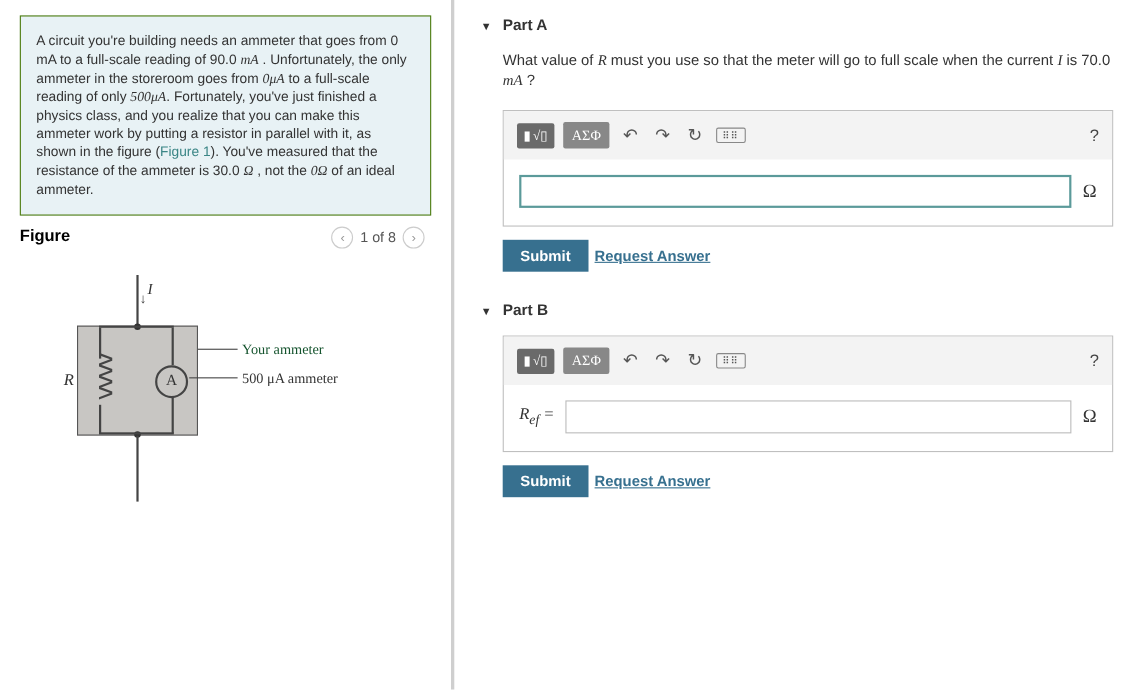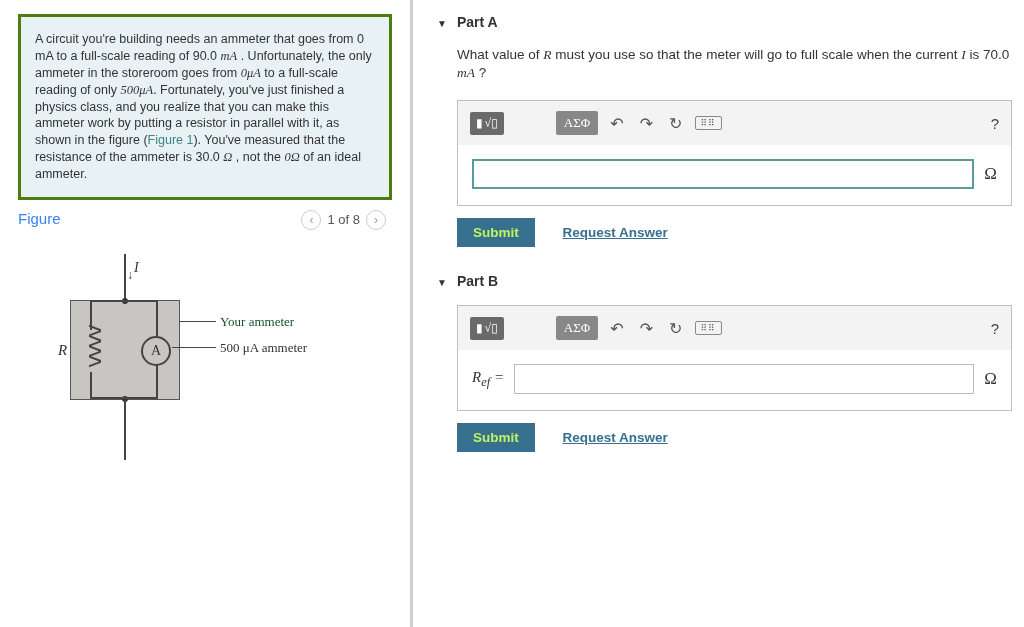--- a/index.html
+++ b/index.html
@@ -10,34 +10,34 @@
     height: 627px;
     overflow: hidden;
     display: flex;
   }
   .left-col {
     width: 404px;
     padding: 14px 0 0 0;
   }
   .problem-box {
     background: #e8f2f5;
-    border: 3px solid #4d7c0f;
+    border: 1px solid #4d7c0f;
     margin: 0 12px 0 18px;
     padding: 14px 16px 14px 14px;
     font-size: 12.5px;
     line-height: 1.35;
     color: #333;
   }
   .problem-box .mathvar { font-family: "Times New Roman", serif; font-style: italic; }
   .problem-box .link { color: #3b8686; }
   .figure-section { margin: 10px 18px 0 18px; }
   .figure-title {
-    font-weight: normal;
+    font-weight: bold;
     font-size: 15px;
-    color: #3b82f6;
+    color: #000000;
   }
   .fig-nav { float: right; color: #555; font-size: 13px; display: flex; align-items: center; gap: 6px; }
   .fig-nav .navbtn {
     display: inline-flex; align-items: center; justify-content: center;
     width: 20px; height: 20px; border: 1px solid #ccc; border-radius: 50%;
     color: #999; font-size: 12px; background: #fff;
   }
   .figure-img {
     margin-top: 24px;
     position: relative;
@@ -136,21 +136,20 @@
     align-items: center;
     font-size: 12px;
   }
   .btn-greek {
     background: #888;
     color: #fff;
     padding: 4px 8px;
     border-radius: 2px;
     font-family: "Times New Roman", serif;
     font-size: 13px;
-    margin-left: 44px;
   }
   .tb-icon {
     color: #555;
     font-size: 16px;
     padding: 0 4px;
   }
   .tb-help {
     margin-left: auto;
     color: #444;
     font-size: 15px;
@@ -168,26 +167,26 @@
     border: 2px solid #5b9a9a;
     background: #fff;
     padding: 0 6px;
     font-size: 14px;
   }
   .answer-input.plain { border: 1px solid #bbb; }
   .unit { font-family: "Times New Roman", serif; font-size: 17px; color: #333; }
   .action-row { margin-bottom: 26px; }
   .submit-btn {
     background: #37708f;
-    color: #bef264;
+    color: #ffffff;
     border: none;
     padding: 7px 16px;
     font-size: 13.5px;
     font-weight: bold;
-    margin-right: 24px;
+    margin-right: 2px;
   }
   .req-link {
     color: #37708f;
     font-weight: bold;
     font-size: 13.5px;
     text-decoration: underline;
   }
   .kbd-icon { border: 1px solid #888; padding: 1px 5px; font-size: 9px; letter-spacing: 1px; color: #555; border-radius: 2px; }
 </style>
 </head>

